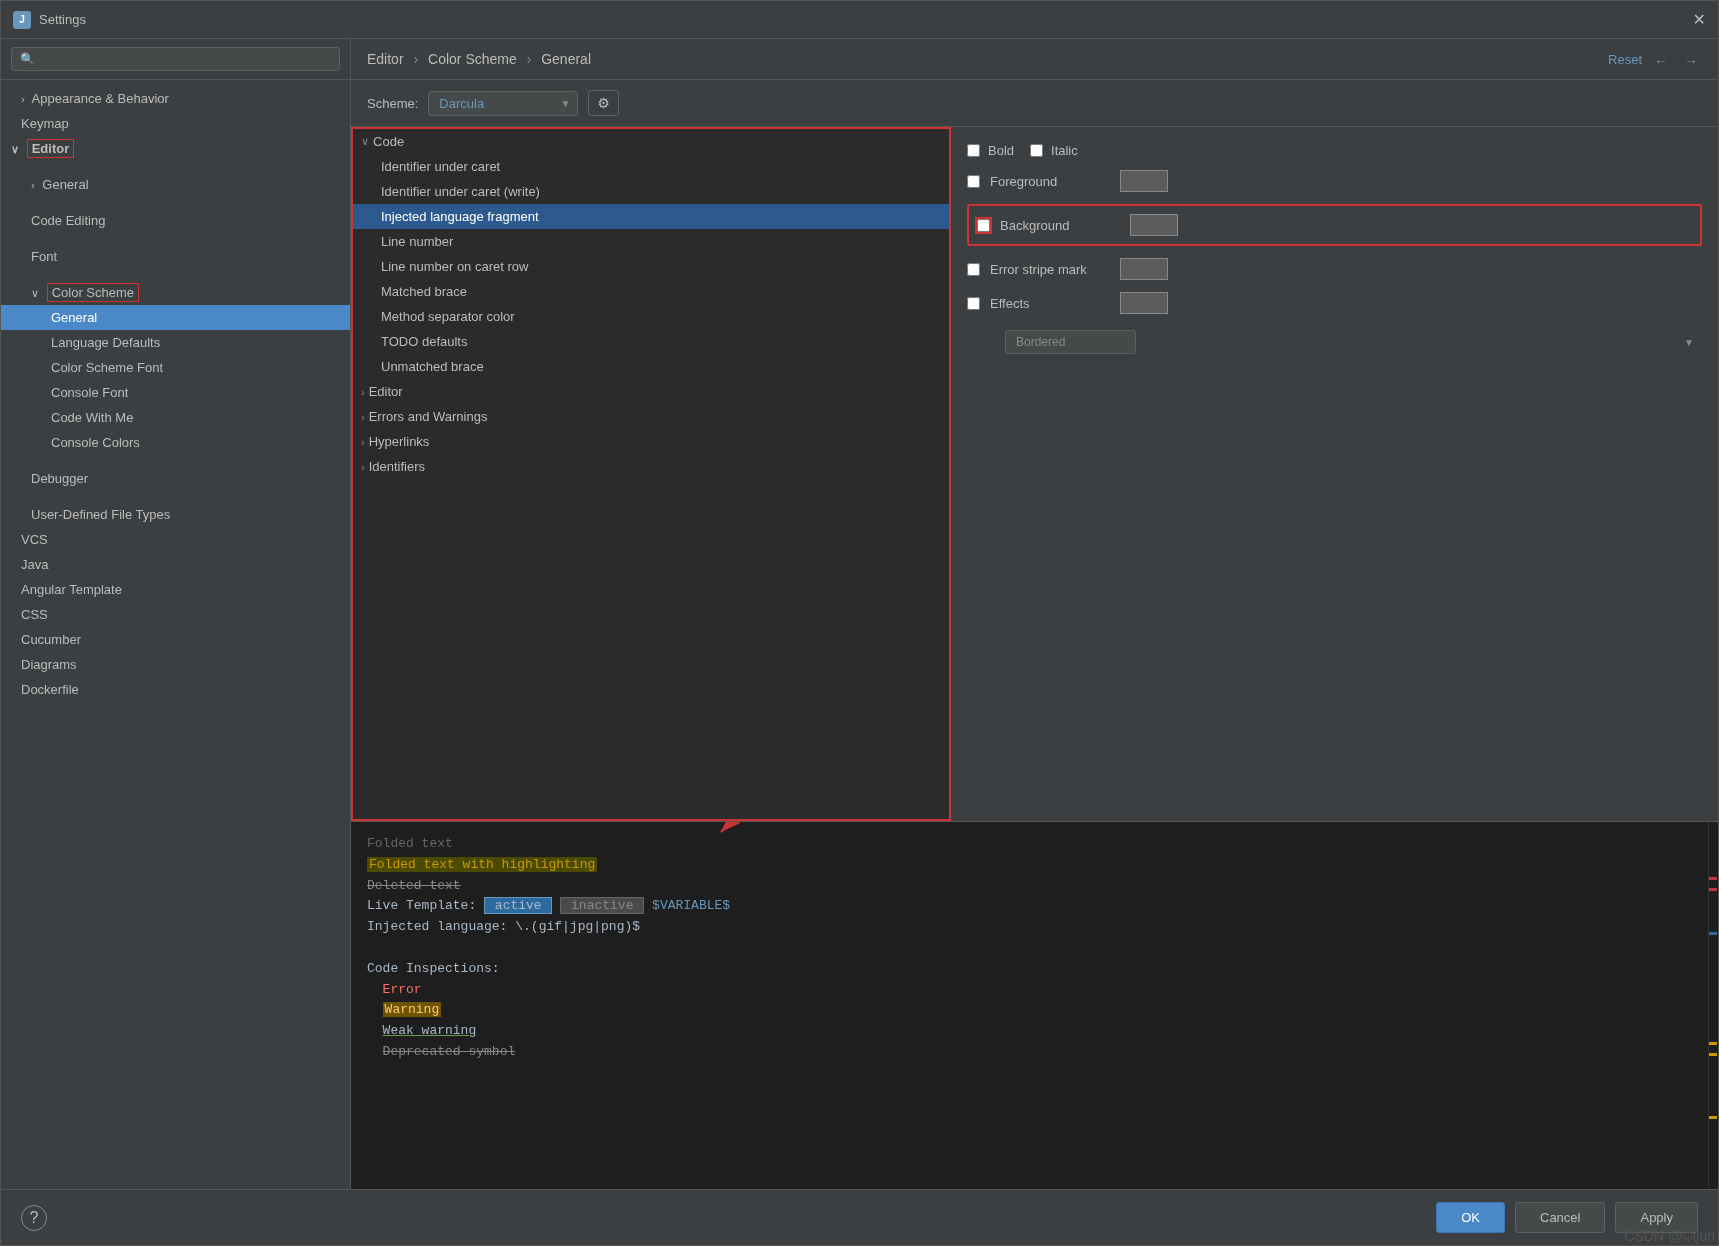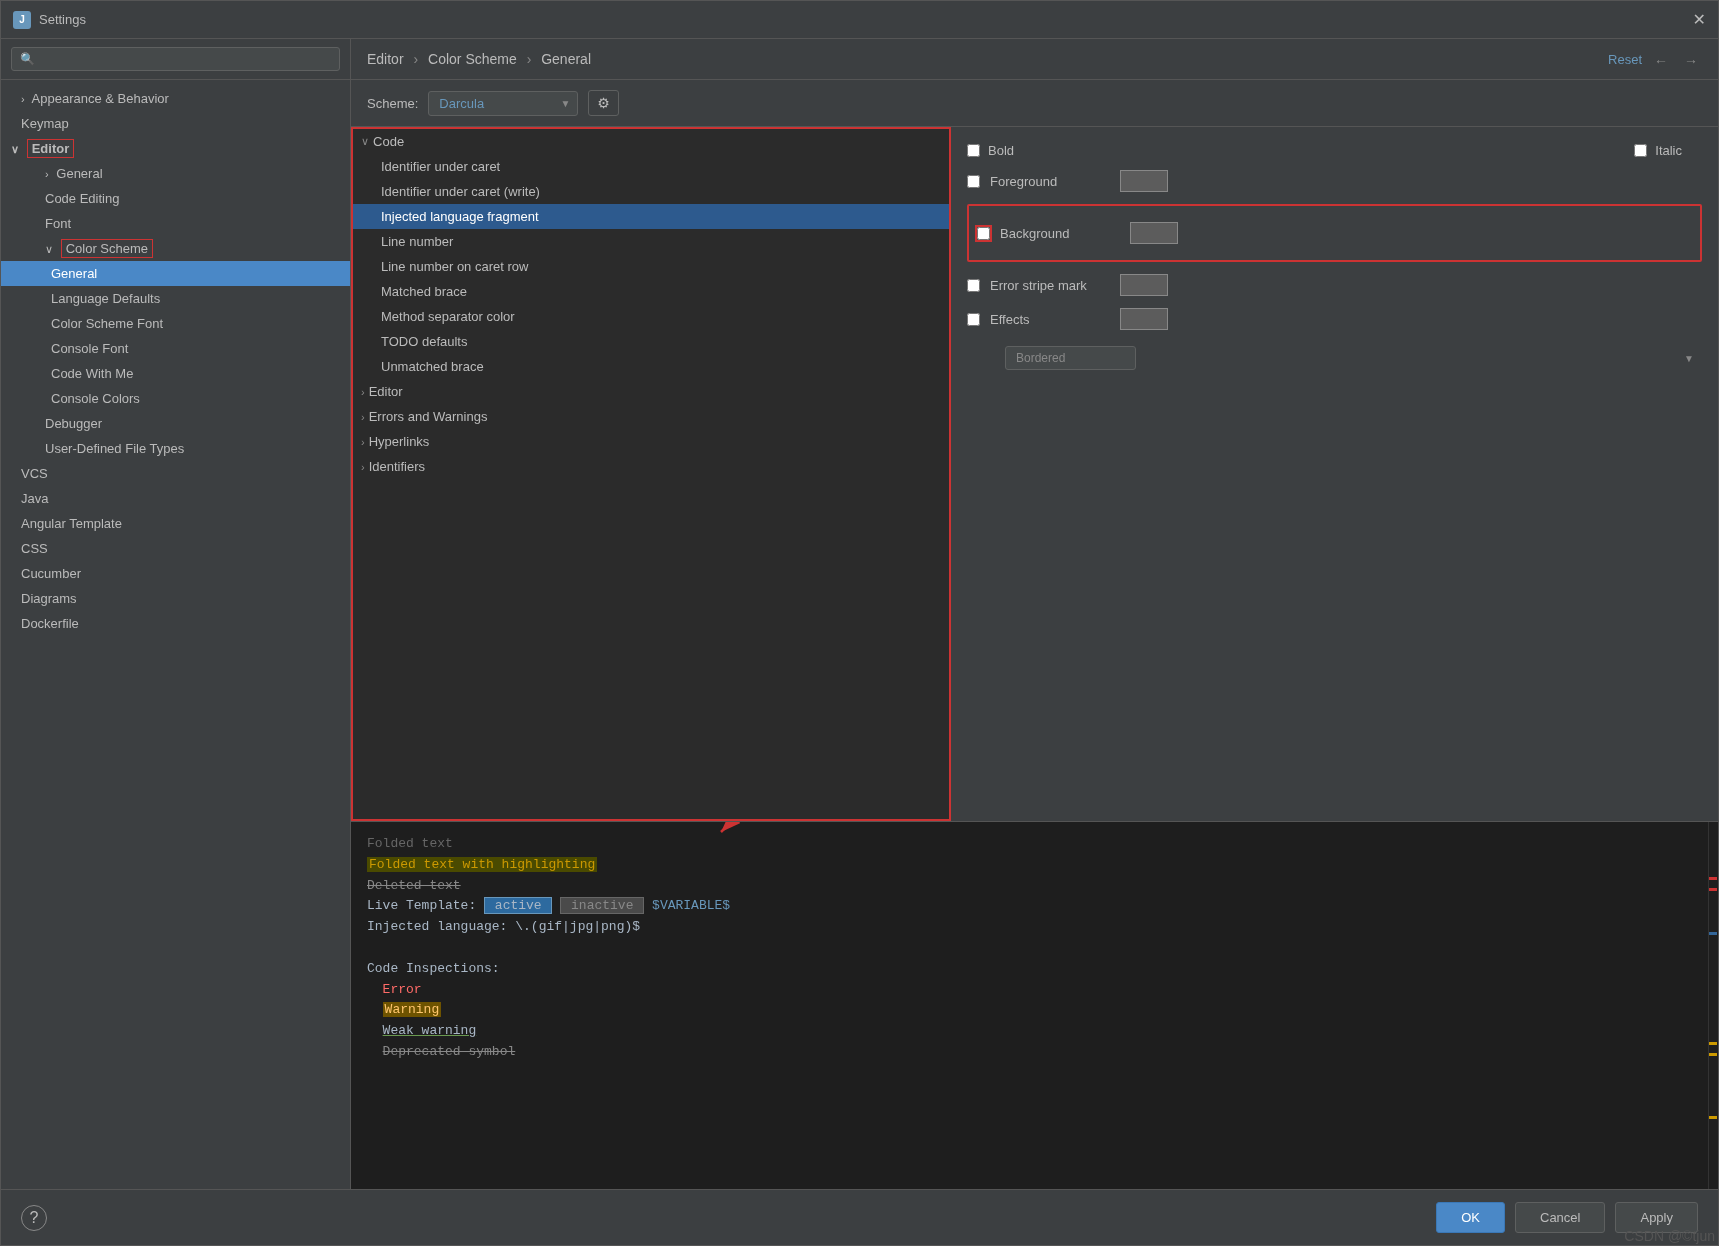--- a/index.html
+++ b/index.html
@@ -114,21 +114,22 @@
       color: white;
     }
 
     .nav-item.section-header {
       font-weight: bold;
       color: #bbbbbb;
       padding-left: 10px;
     }
 
     .nav-item.subsection {
-      padding-left: 44px;
+      padding-left: 30px;
+      margin-top: 11px;
     }
 
     .nav-item.subsubsection {
       padding-left: 50px;
     }
 
     .nav-item .arrow {
       margin-right: 4px;
       font-size: 11px;
     }
@@ -293,21 +294,22 @@
       background: #3c3f41;
       padding: 16px;
       overflow-y: auto;
       display: flex;
       flex-direction: column;
       gap: 12px;
     }
 
     .text-style-row {
       display: flex;
-      justify-content: space-between;
+      gap: 16px;
+      justify-content: flex-start;
       padding-right: 20px;
     }
 
     .checkbox-row {
       display: flex;
       align-items: center;
       gap: 8px;
     }
 
     .checkbox-row label {
@@ -326,21 +328,21 @@
     }
 
     .option-row {
       display: flex;
       align-items: center;
       gap: 10px;
     }
 
     .option-row.highlighted {
       border: 2px solid #cc3333;
-      padding: 16px 8px;
+      padding: 8px 8px;
       border-radius: 2px;
     }
 
     .option-label {
       color: #bbbbbb;
       font-size: 13px;
       min-width: 120px;
     }
 
     .effects-select-wrapper {

